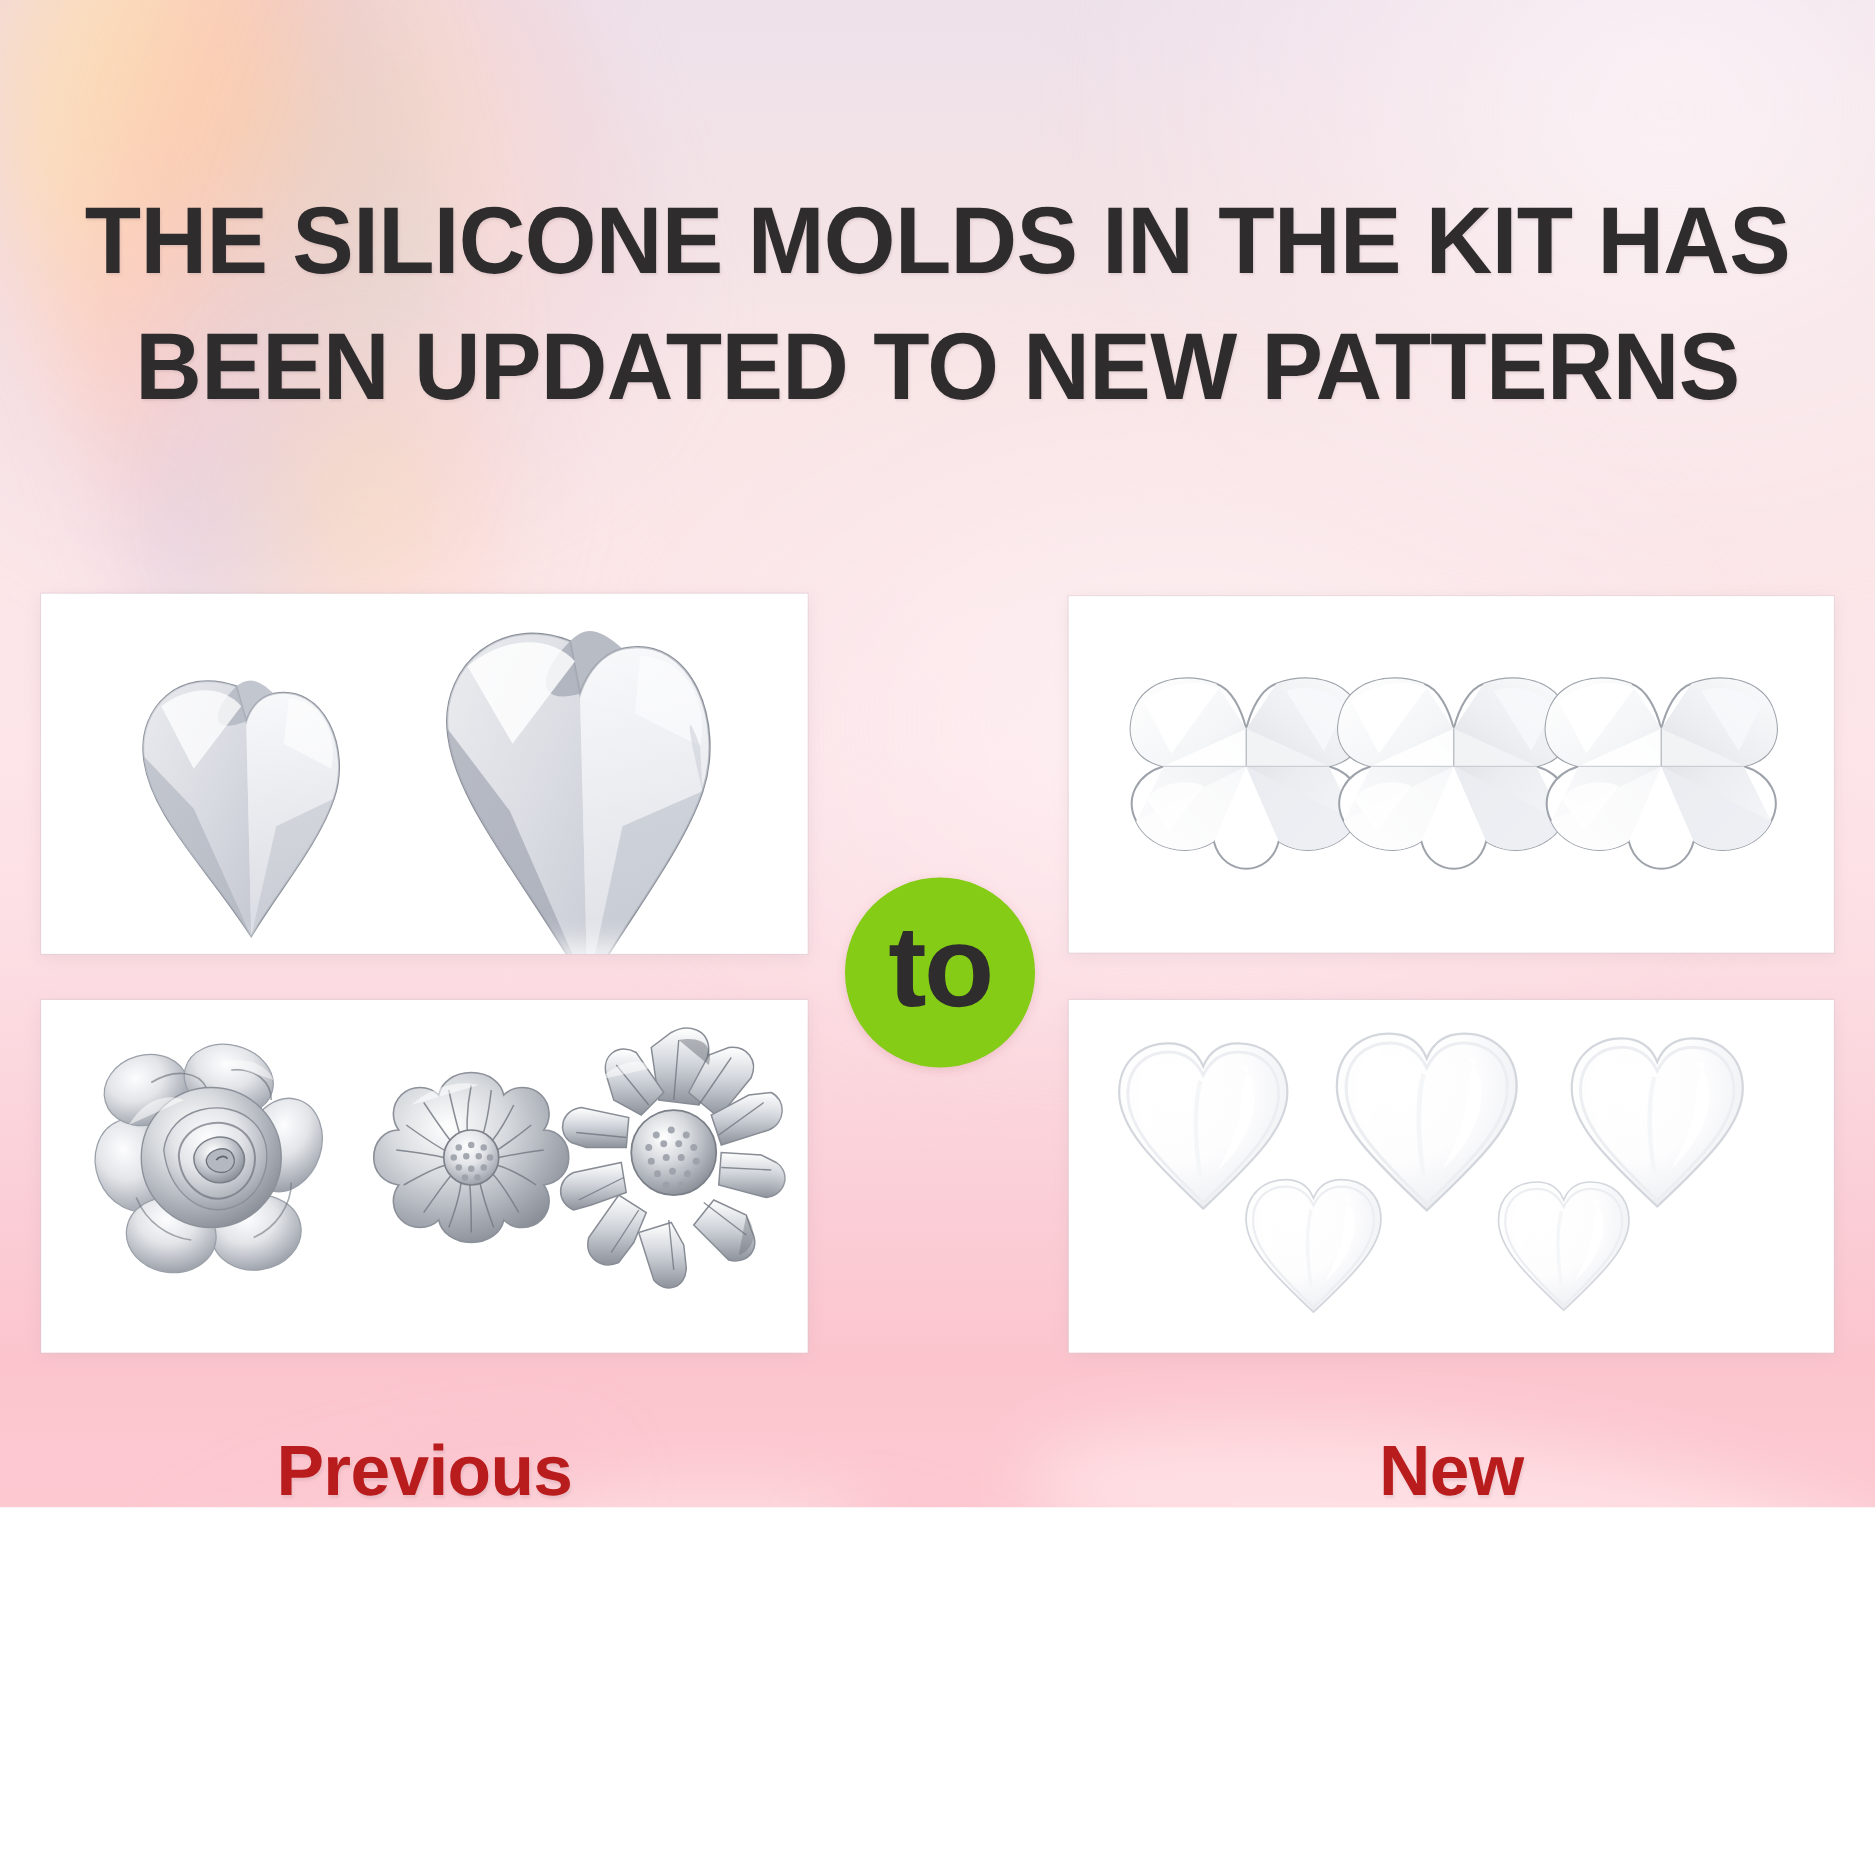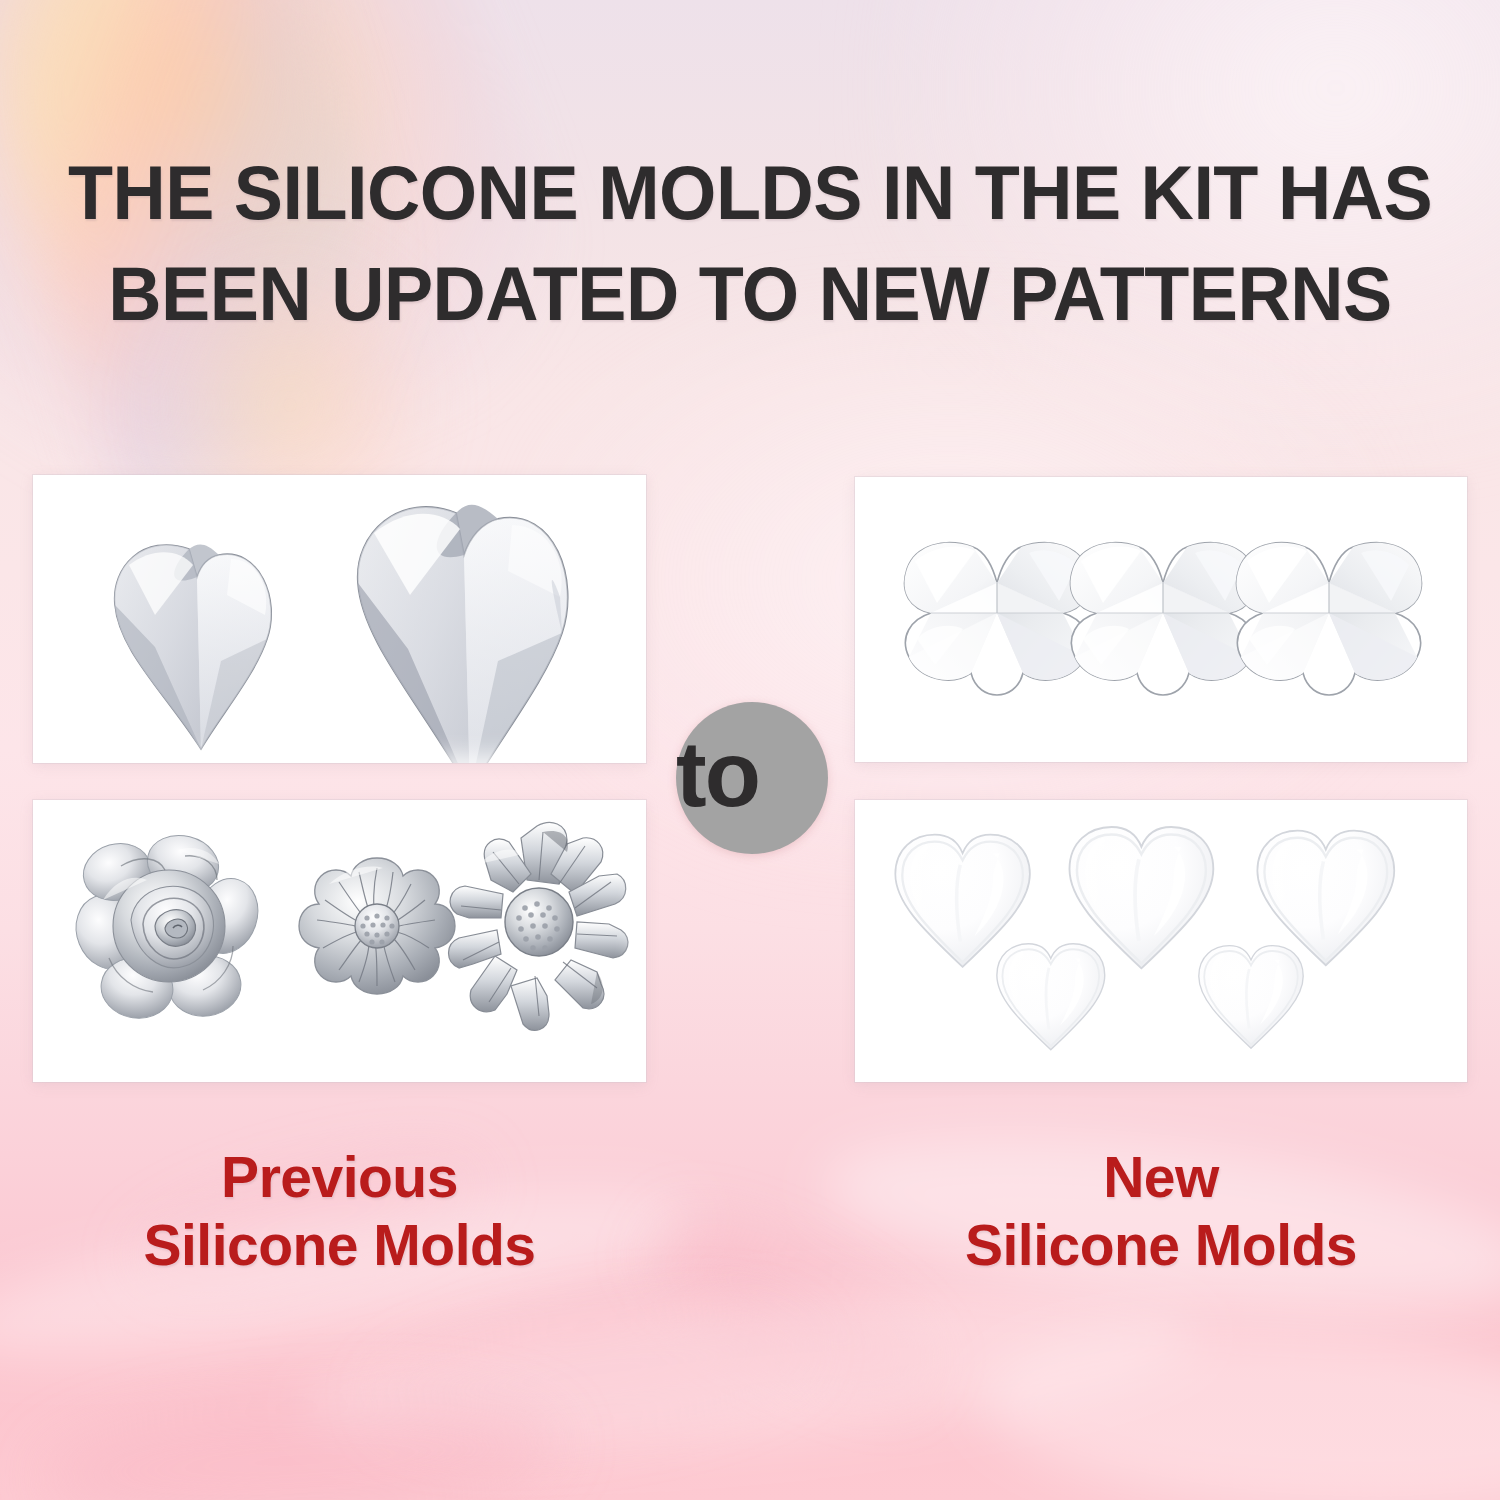--- a/index.html
+++ b/index.html
@@ -6,21 +6,21 @@
     margin: 0;
     padding: 0;
     background: #fff;
   }
   body {
     font-family: "Liberation Sans", sans-serif;
   }
   .stage {
     position: relative;
     width: 1500px;
-    height: 1500px;
+    height: 1206px;
     overflow: hidden;
     background: #f6e4e8;
   }
 
   
   .bg-base {
     position: absolute;
     inset: 0;
     background:
       linear-gradient(to bottom,
@@ -160,24 +160,24 @@
   #panel-prev-flowers { left: 33px;  top: 800px; width: 613px; height: 282px; }
   #panel-new-butterfly{ left: 855px; top: 477px; width: 612px; height: 285px; }
   #panel-new-hearts   { left: 855px; top: 800px; width: 612px; height: 282px; }
 
   
   .to-badge {
     position: absolute;
     left: 676px; top: 702px;
     width: 152px; height: 152px;
     border-radius: 50%;
-    background: #a3a3a3;
+    background: #84cc16;
     display: flex;
     align-items: center;
-    justify-content: flex-start;
+    justify-content: center;
     color: #2e2c2d;
     font-weight: 700;
     font-size: 92px;
     line-height: 1;
     letter-spacing: -2px;
     z-index: 6;
     box-shadow: 0 2px 8px rgba(190,110,120,0.25);
   }
   .to-badge span { transform: translateY(-4px); }
 

